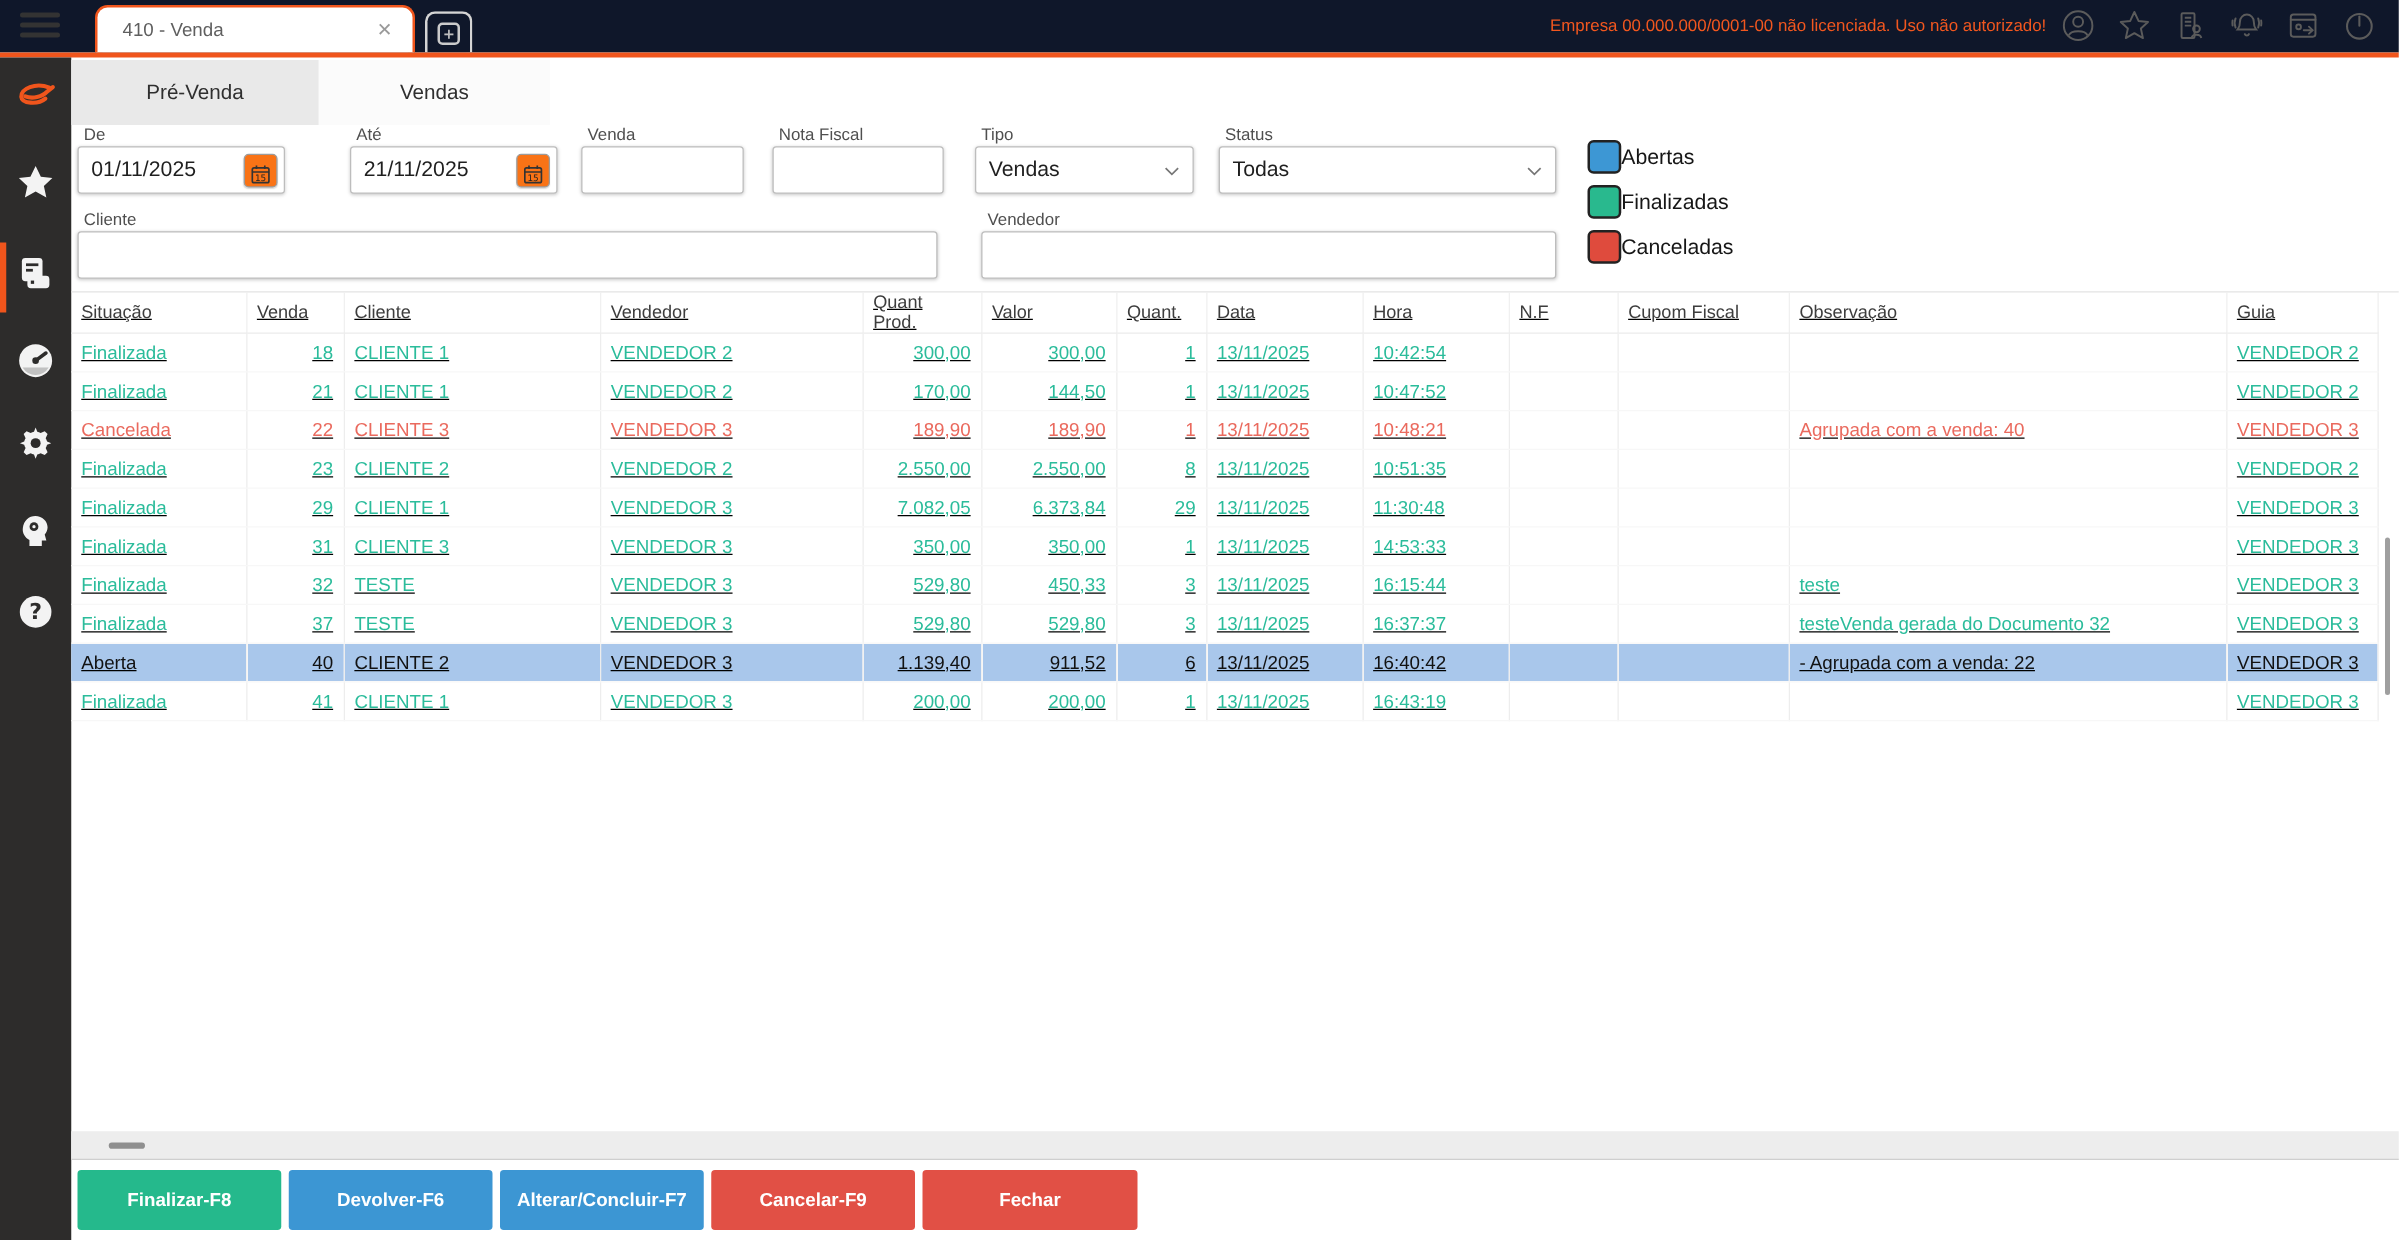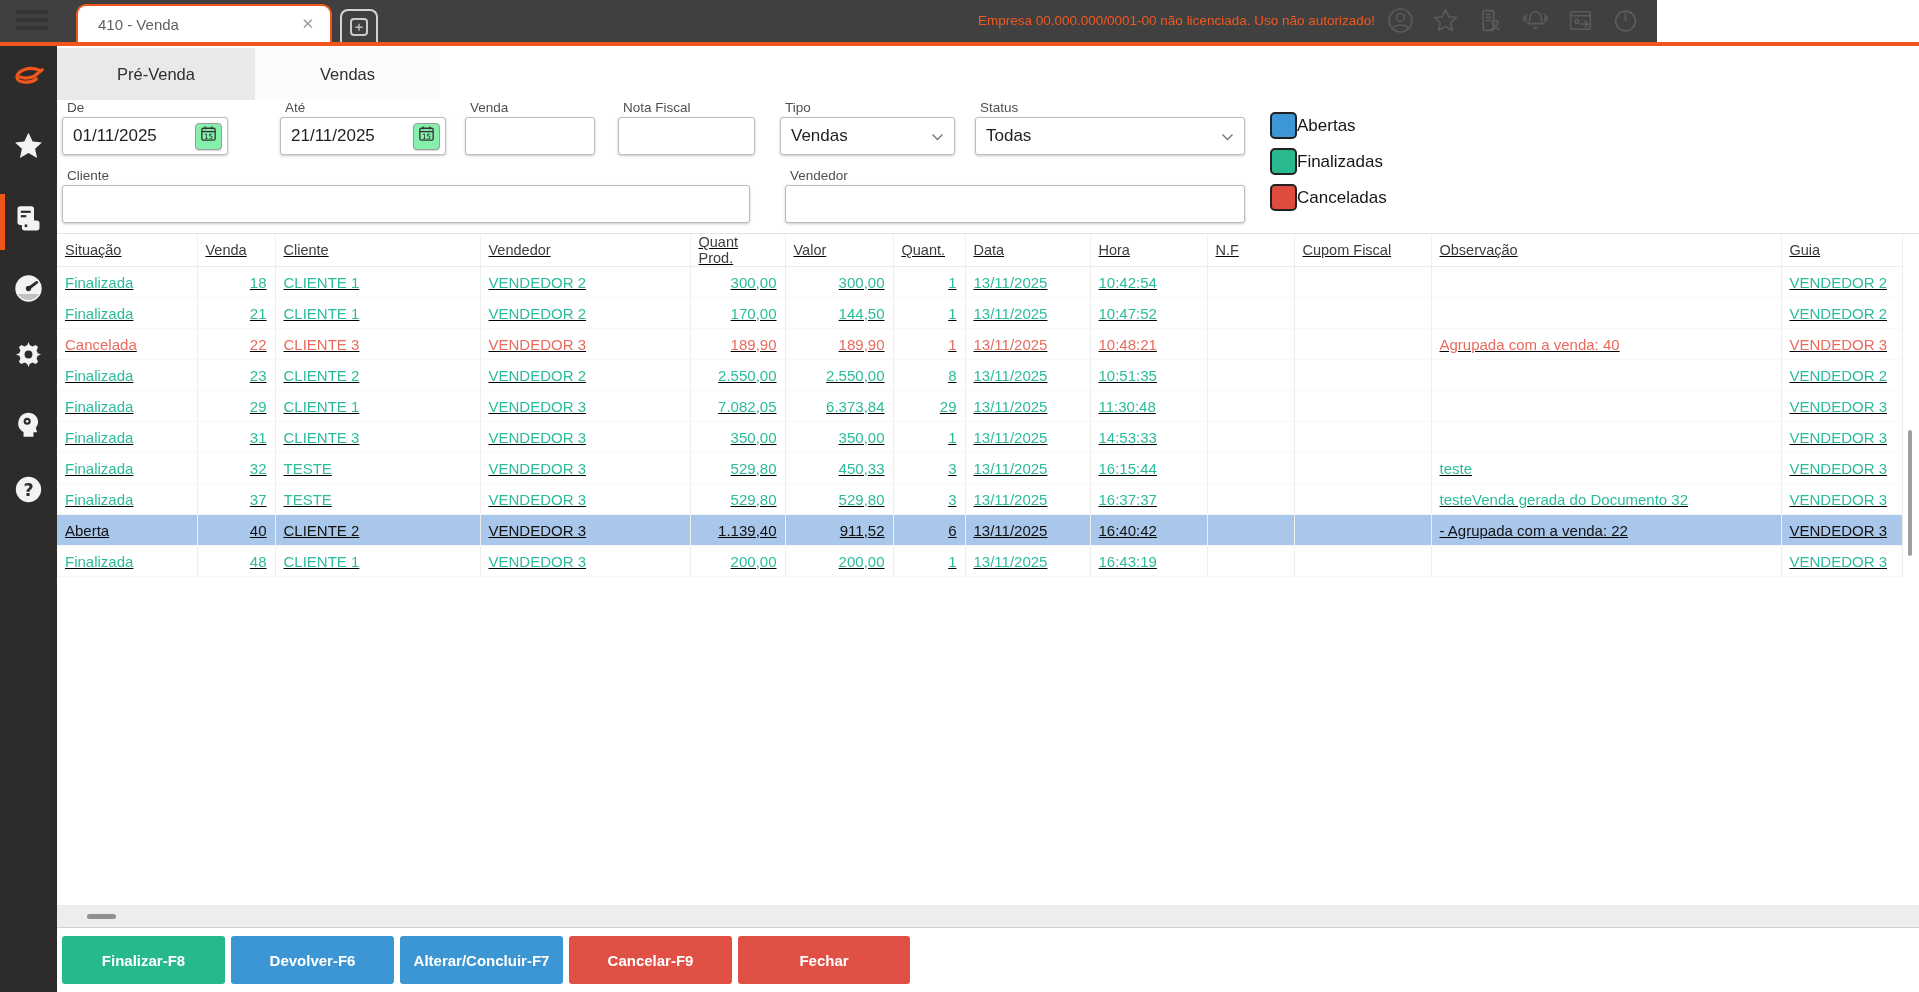--- a/index.html
+++ b/index.html
@@ -1,20 +1,20 @@
 <!DOCTYPE html>
 <html><head>
 <meta charset="utf-8">
 <style>
   * { margin:0; padding:0; box-sizing:border-box; }
   html,body { width:1919px; height:992px; overflow:hidden; background:#fff;
     font-family:"Liberation Sans", sans-serif; }
 
   
-  #topbar { position:absolute; left:0; top:0; width:1657px; height:42px; background:#404040; }
+  #topbar { position:absolute; left:0; top:0; width:1919px; height:42px; background:#0f172a; }
   #hamburger { position:absolute; left:16px; top:10px; width:32px; height:22px; cursor:pointer; }
   #hamburger span { display:block; height:3.6px; background:#333; border-radius:2px; margin-bottom:4.6px; }
   #window-tab { position:absolute; left:76px; top:4px; width:256px; height:38px;
     border:2px solid #f0551c; border-bottom:none; border-radius:10px 10px 0 0;
     background:#fff; display:flex; align-items:center; padding:0 14px 0 20px; }
   #window-tab .t-title { font-size:15px; color:#5f5f5f; flex:1; }
   #window-tab .t-close { color:#9a9a9a; font-size:15px; cursor:pointer; padding:0 2px; }
   #newtab { position:absolute; left:340px; top:9px; width:38px; height:33px;
     border:2px solid #d4d4d4; border-bottom:none; border-radius:8px 8px 0 0;
     display:flex; align-items:center; justify-content:center; }
@@ -34,22 +34,22 @@
   .page-tab { position:absolute; top:48px; height:52px; display:flex; align-items:center;
     justify-content:center; font-size:16.5px; color:#2f2f2f; cursor:pointer; }
   #tab-prevenda { left:57px; width:198px; background:#e9e9e9; }
   #tab-vendas  { left:255px; width:185px; background:#fbfbfb; }
 
   
   .f-label { position:absolute; font-size:13.5px; color:#4f4f4f; }
   .f-input, .f-select { position:absolute; height:38px; background:#fff;
     border:1px solid #bdbdbd; border-radius:3px; box-shadow:0 1px 3px rgba(0,0,0,.22);
     font-size:17px; color:#1f1f1f; display:flex; align-items:center; padding:0 10px; }
-  .cal-btn { position:absolute; right:5px; top:5px; width:27px; height:27px; background:#86efac;
-    border:1px solid #9c9c9c; border-radius:4px; display:flex; align-items:flex-start;
+  .cal-btn { position:absolute; right:5px; top:5px; width:27px; height:27px; background:#f97316;
+    border:1px solid #9c9c9c; border-radius:4px; display:flex; align-items:flex-end;
     justify-content:center; cursor:pointer; box-shadow:0 1px 1px rgba(0,0,0,.15);margin-left:28px; }
   .chev { position:absolute; right:10px; top:15px; }
 
   
   .legend-item { position:absolute; left:1270px; display:flex; align-items:center; gap:0; }
   .sw { width:27px; height:27px; border:2px solid #222; border-radius:5px; }
   .sw-blue  { background:#3d97d4; }
   .sw-green { background:#29b98e; }
   .sw-red   { background:#df4b3d; }
   .legend-item span.lab { font-size:17px; color:#161616; }
@@ -428,21 +428,21 @@
         <td class="num">6</td>
         <td>13/11/2025</td>
         <td>16:40:42</td>
         <td></td>
         <td></td>
         <td>-  Agrupada com a venda: 22</td>
         <td>VENDEDOR 3</td>
       </tr>
       <tr class="row-finalizada">
         <td>Finalizada</td>
-        <td class="num">48</td>
+        <td class="num">41</td>
         <td>CLIENTE 1</td>
         <td>VENDEDOR 3</td>
         <td class="num">200,00</td>
         <td class="num">200,00</td>
         <td class="num">1</td>
         <td>13/11/2025</td>
         <td>16:43:19</td>
         <td></td>
         <td></td>
         <td></td>

